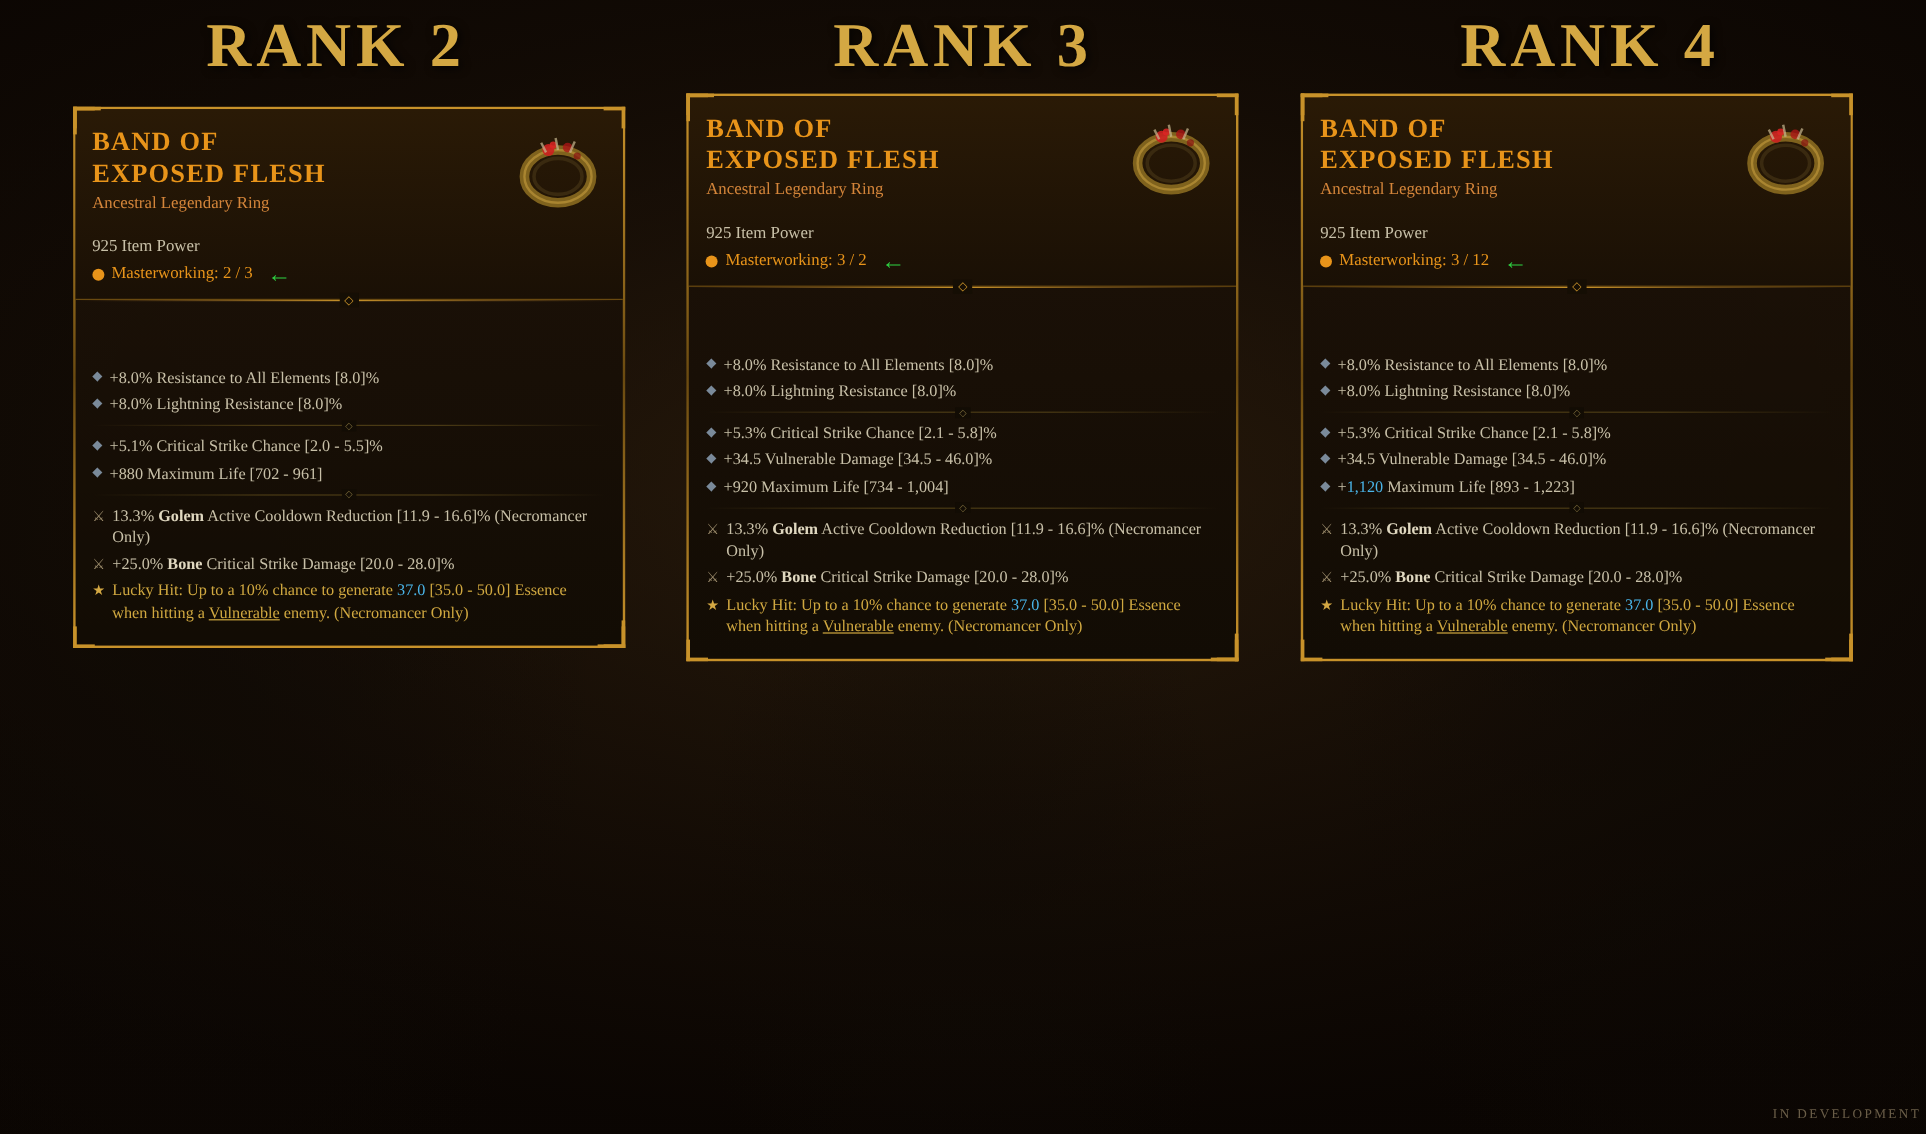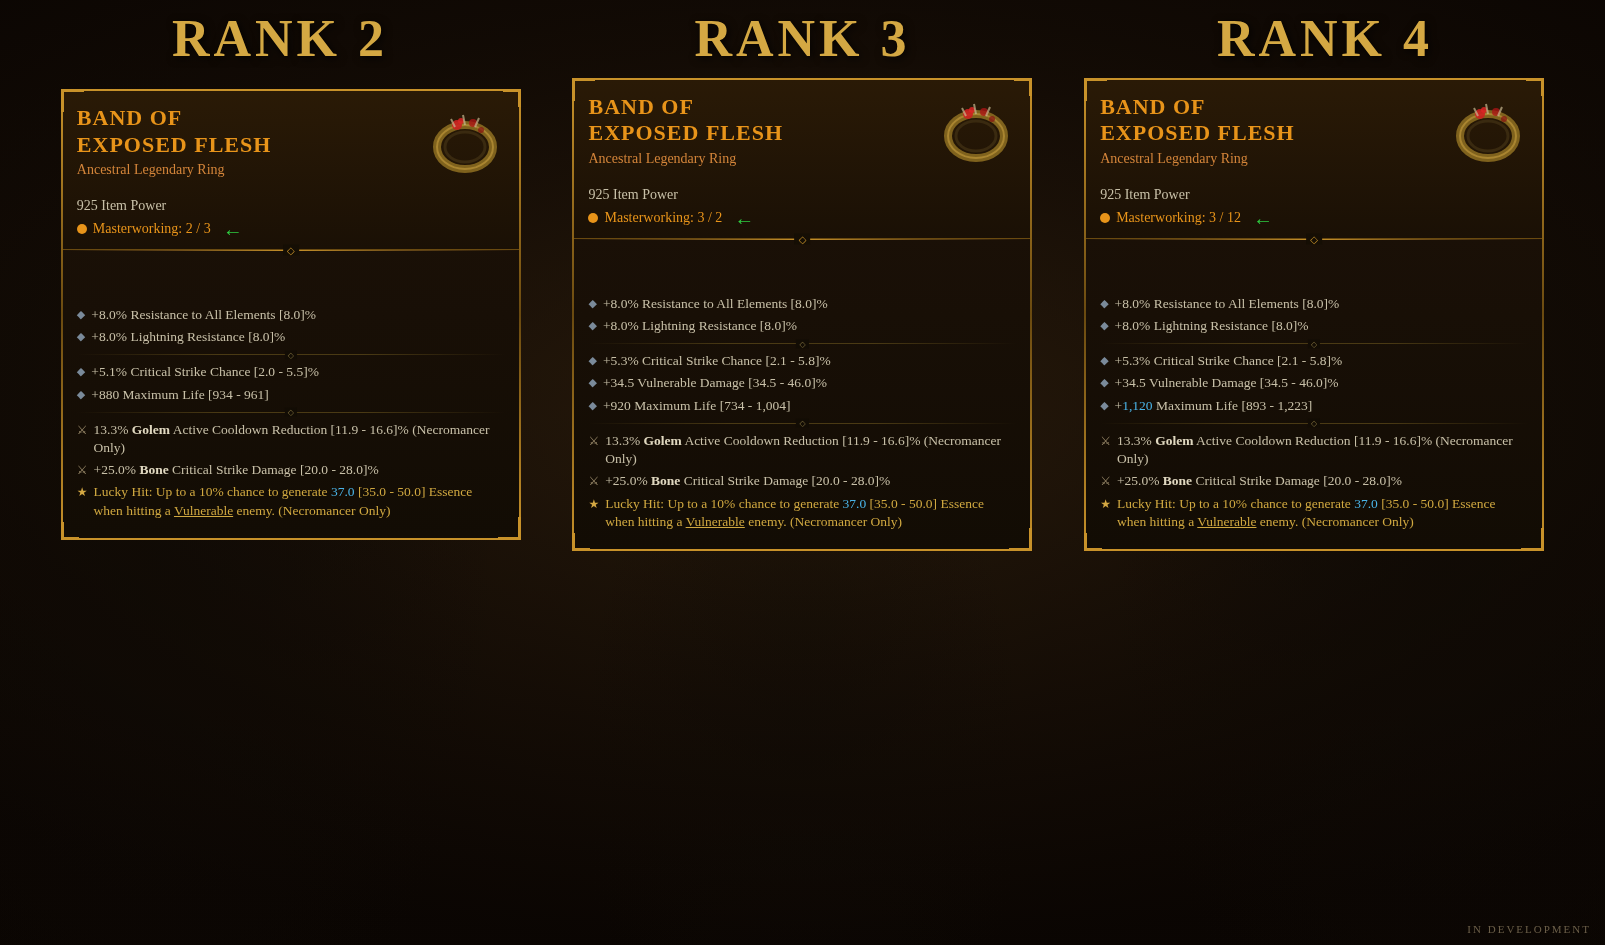--- a/index.html
+++ b/index.html
@@ -284,21 +284,21 @@
 
     .lucky-highlight {
       color: #4ab4e8;
       font-weight: normal;
     }
 
     
     .dev-watermark {
       position: absolute;
       bottom: 10px;
-      right: 14px;
+      right: 4px;
       font-size: 11px;
       color: rgba(200, 180, 140, 0.5);
       letter-spacing: 2px;
       text-transform: uppercase;
       writing-mode: horizontal-tb;
     }
 
     
     .ring-svg {
       width: 80px;
@@ -380,21 +380,21 @@
 
         <div class="stat-divider"></div>
 
         <div class="stat-group">
           <div class="stat-item">
             <span class="stat-icon diamond"></span>
             <span>+5.1% Critical Strike Chance [2.0 - 5.5]%</span>
           </div>
           <div class="stat-item">
             <span class="stat-icon diamond"></span>
-            <span>+880 Maximum Life [934 - 961]</span>
+            <span>+880 Maximum Life [702 - 961]</span>
           </div>
         </div>
 
         <div class="stat-divider"></div>
 
         <div class="stat-group">
           <div class="stat-item">
             <span class="stat-icon special"></span>
             <span>13.3% <strong class="stat-bold">Golem</strong> Active Cooldown Reduction [11.9 - 16.6]% (Necromancer Only)</span>
           </div>

